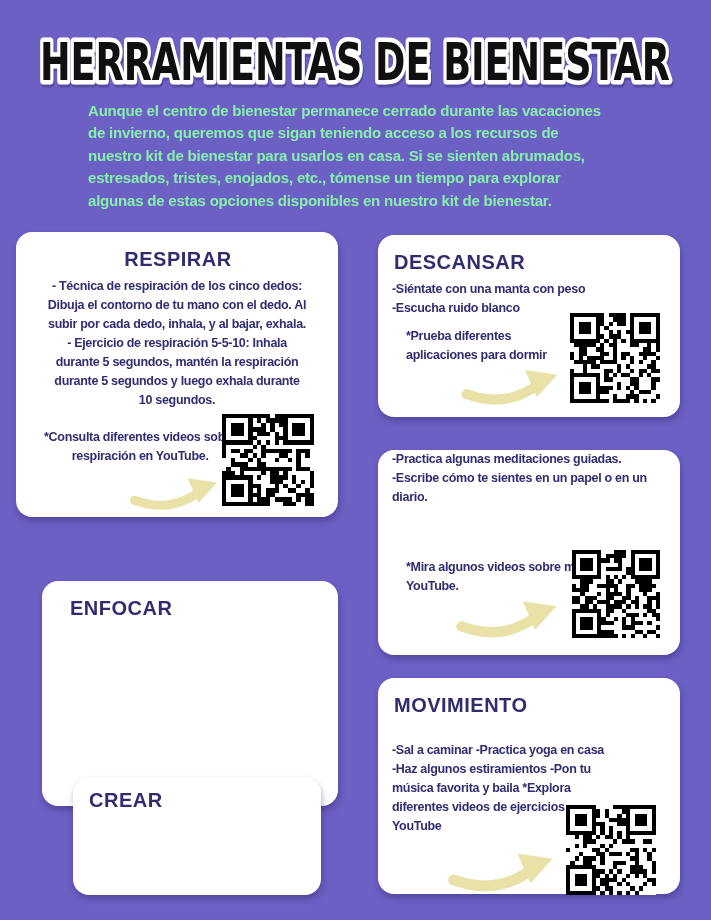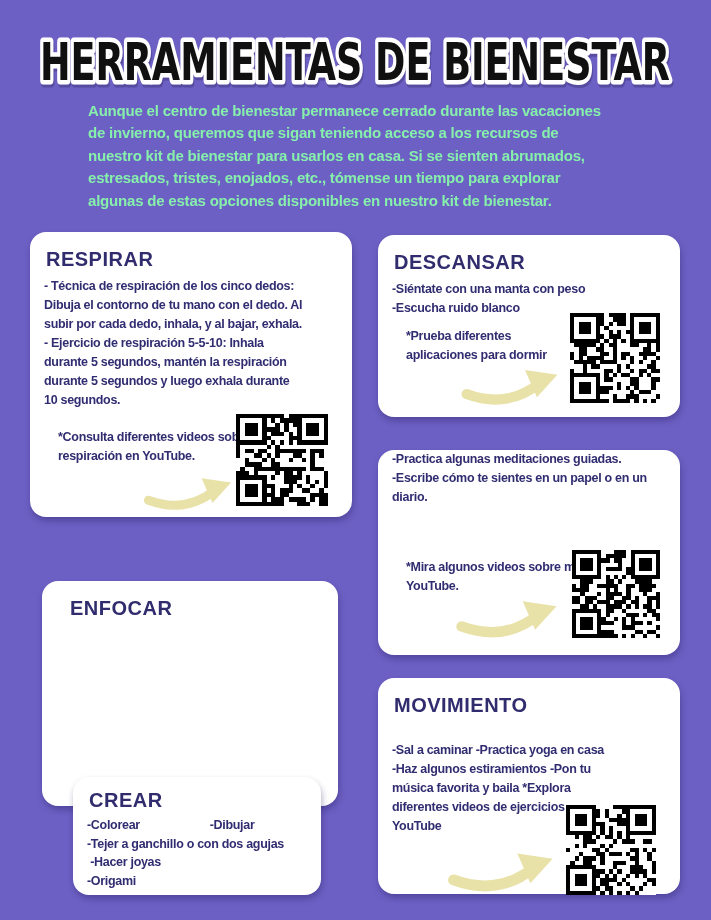--- a/index.html
+++ b/index.html
@@ -33,21 +33,21 @@
     margin:0 14px;font-size:12.5px;line-height:19px;font-weight:bold;
     white-space:pre;letter-spacing:-0.3px;color:#312d71;
   }
   .foot{position:absolute;}
   .qr{position:absolute;}
   .arrow{position:absolute;transform:rotate(-4deg);}
   .arrow path{fill:none;stroke:#e9e2a8;stroke-width:10;stroke-linecap:round;}
   .arrow .head{fill:#e9e2a8;stroke:none;}
 
   
-  .c1{left:30px;top:232px;width:322px;height:285px;}
+  .c1{left:16px;top:232px;width:322px;height:285px;text-align:center;}
   .c1 .foot{left:14px;top:196px;}
   .c1 .qr{left:206px;top:182px;width:92px;height:92px;}
   .c1 .arrow{left:112px;top:240px;width:92px;height:40px;}
 
   .c2{left:378px;top:235px;width:302px;height:182px;}
   .c2 .foot{left:14px;top:92px;}
   .c2 .qr{left:192px;top:78px;width:90px;height:90px;}
   .c2 .arrow{left:76px;top:128px;width:112px;height:44px;}
 
   .c3{left:378px;top:450px;width:302px;height:205px;}
@@ -865,24 +865,20 @@
     <path class="head" d="M66 8 L98 15 L76 36 Z"></path>
   </svg>
 </section>
 
 <section class="card c4">
   <h2>ENFOCAR</h2>
 </section>
 
 <section class="card c5">
   <h2>CREAR</h2>
-  <div class="body">-Colorear                      -Dibujar
--Tejer a ganchillo o con dos agujas
- -Hacer joyas
--Origami</div>
 </section>
 
 <section class="card c6">
   <h2>MOVIMIENTO</h2>
   <div class="body">-Sal a caminar -Practica yoga en casa
 -Haz algunos estiramientos -Pon tu
 música favorita y baila *Explora
 diferentes videos de ejercicios
 YouTube</div>
   <div class="qr"><svg viewBox="0 0 21 21" width="100%" height="100%" shape-rendering="crispEdges">

